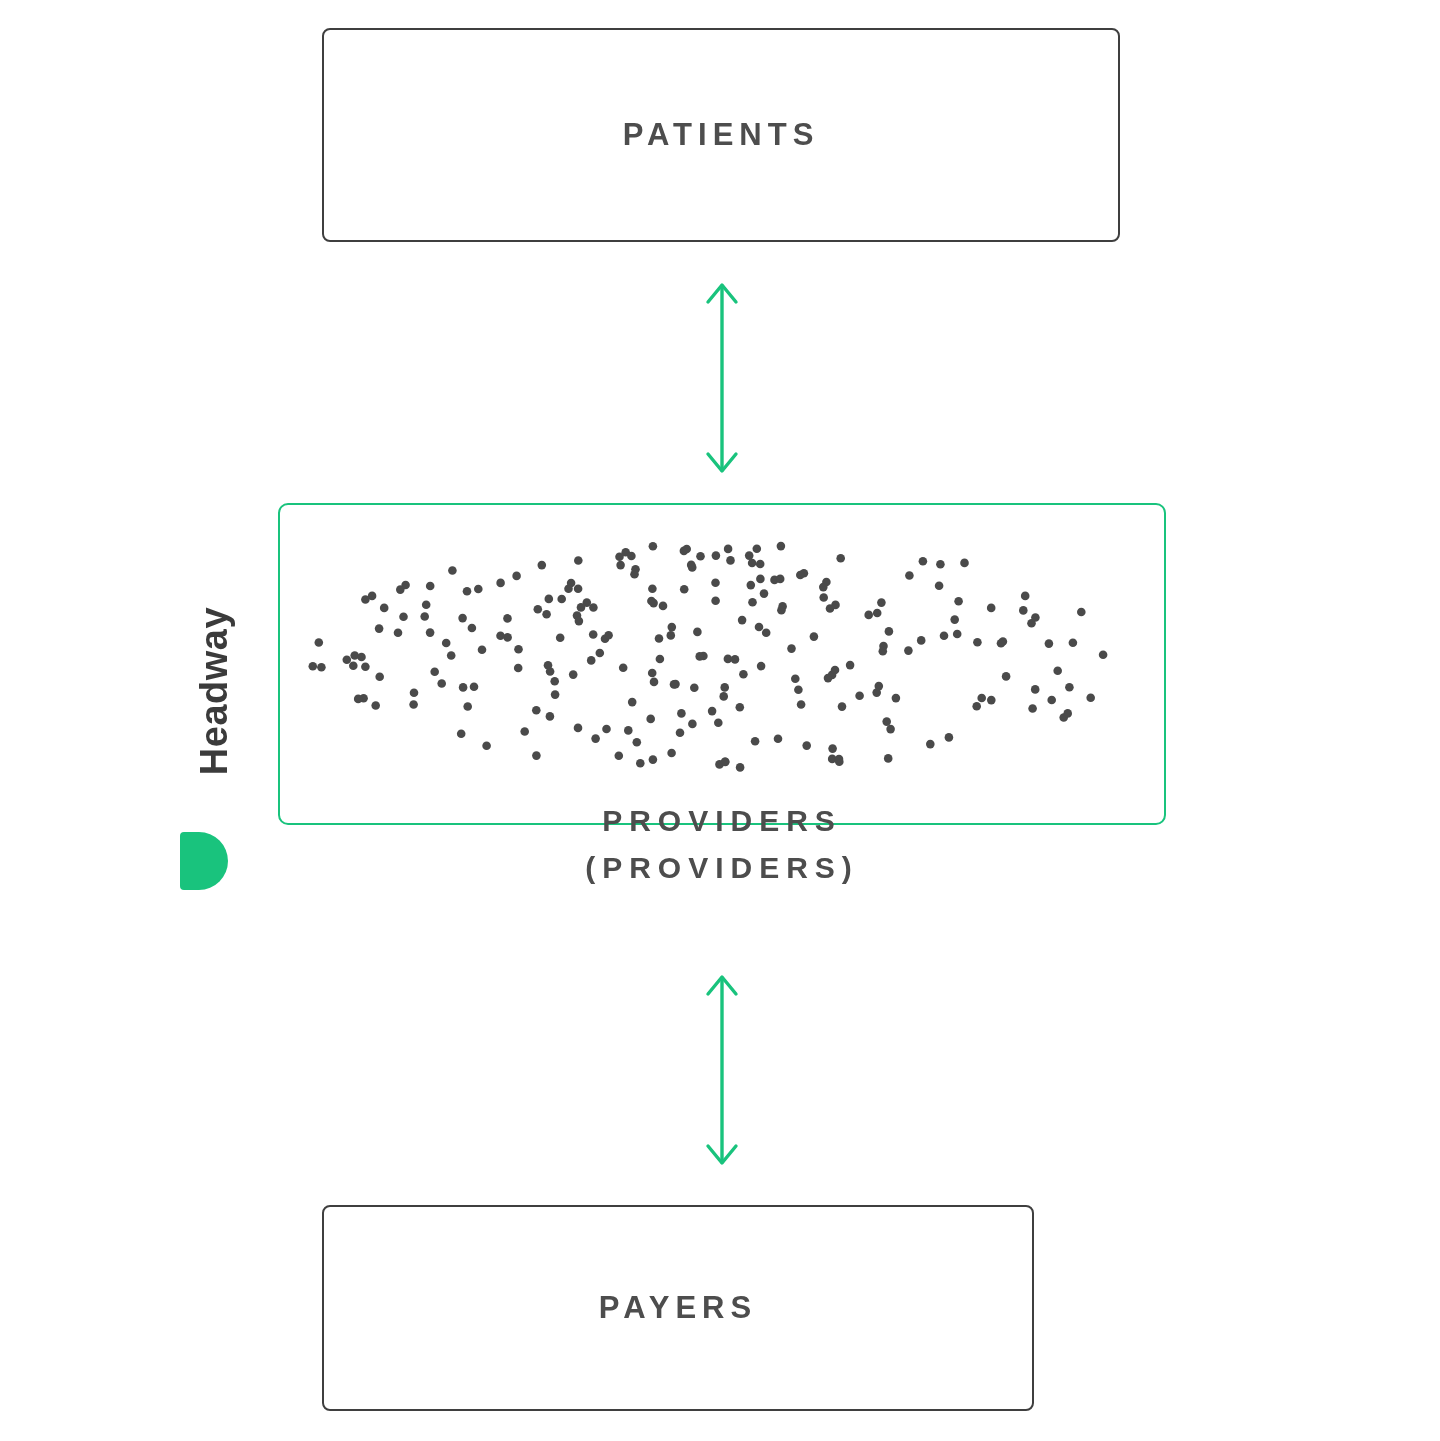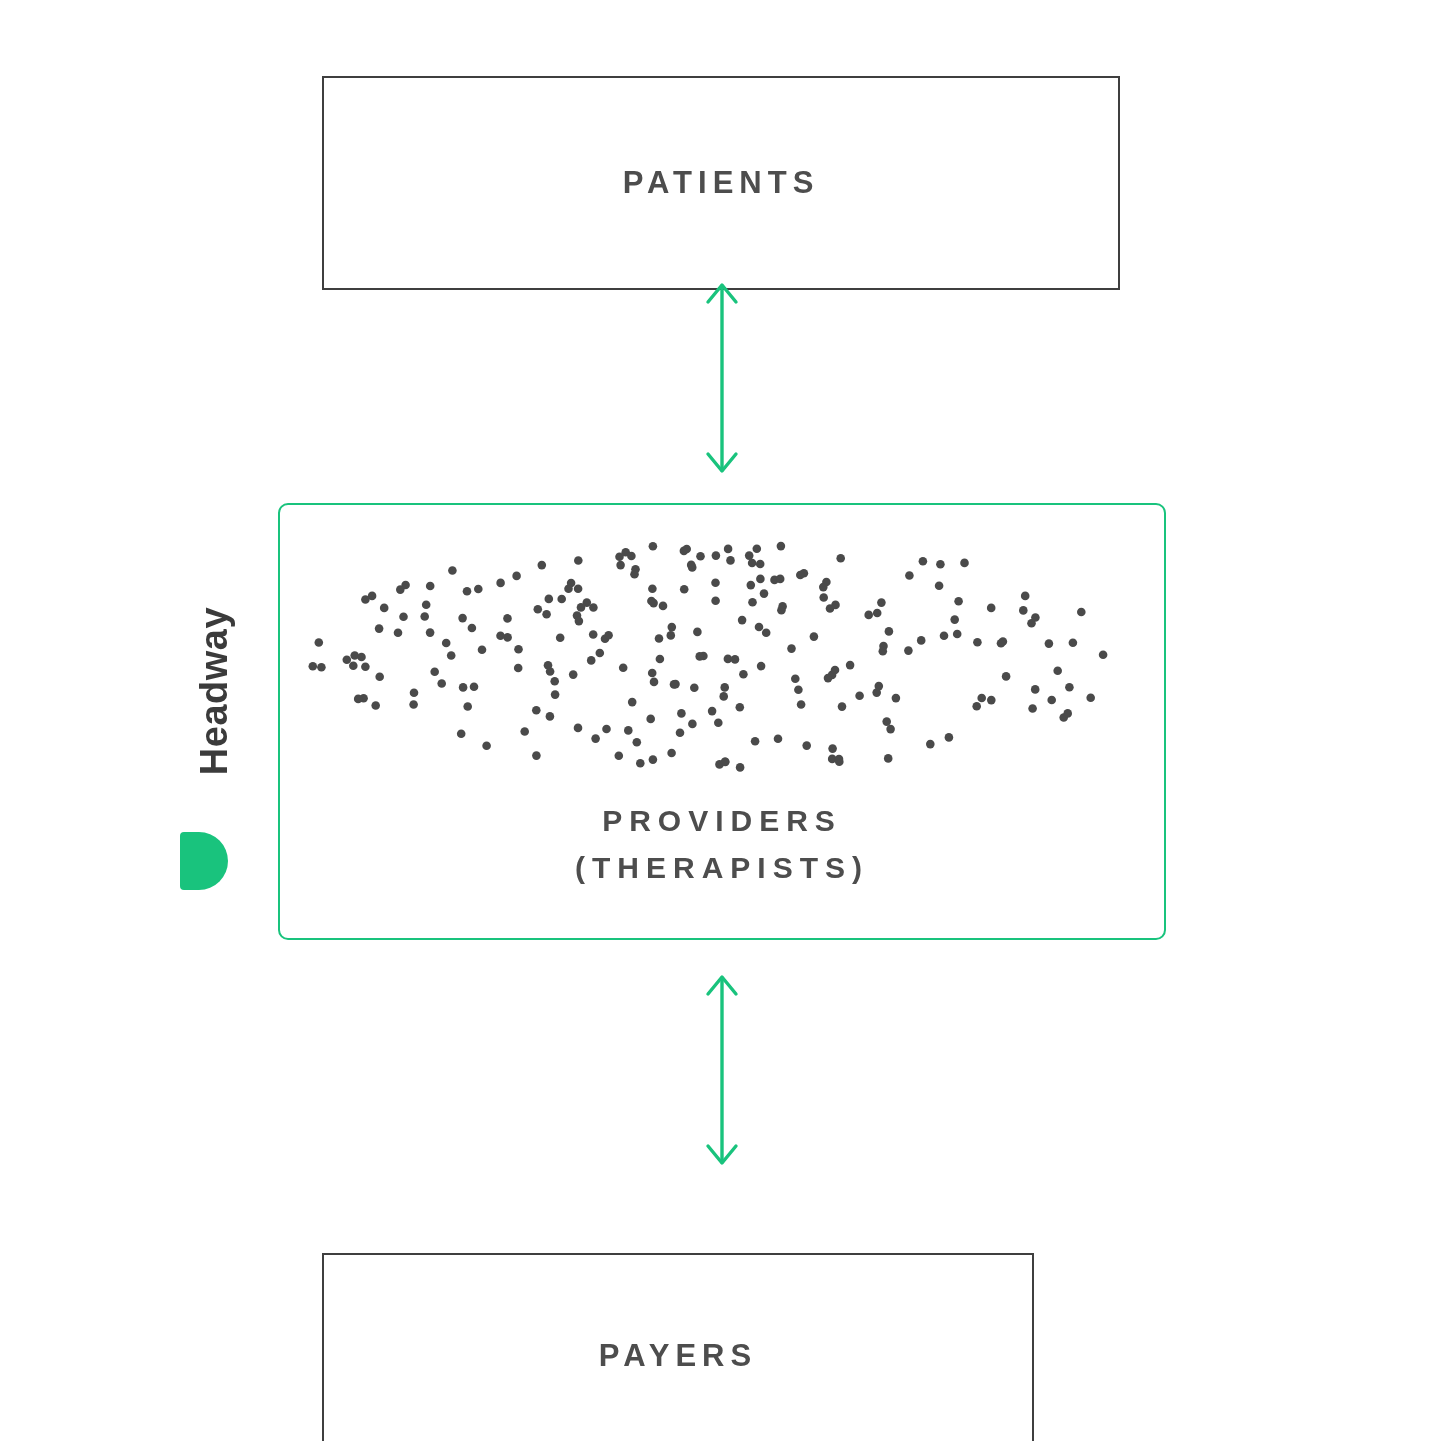--- a/index.html
+++ b/index.html
@@ -24,38 +24,37 @@
   .box {
     position: absolute;
     background: #ffffff;
     box-sizing: border-box;
     display: flex;
     align-items: center;
     justify-content: center;
   }
   .box-dark {
     border: 2px solid var(--dark-border);
-    border-radius: 0;
-    margin-top: 48px;
+    border-radius: 8px;
   }
   .box-green {
     border: 2px solid var(--green);
     border-radius: 10px;
   }
   .box-label {
     color: var(--text);
     font-weight: 700;
     font-size: 31px;
     letter-spacing: 6px;
     text-align: center;
   }
   #patients-box { left: 322px; top: 28px; width: 798px; height: 214px; }
   #payers-box   { left: 322px; top: 1205px; width: 712px; height: 206px; }
   #providers-box {
-    left: 278px; top: 503px; width: 888px; height: 437px;
+    left: 278px; top: 503px; width: 888px; height: 322px;
     display: block;
   }
   #provider-dots {
     position: absolute;
     left: 0;
     top: 26px;
     width: 884px;
     height: 252px;
   }
   .providers-label {
@@ -356,21 +355,21 @@
         <circle cx="38.8" cy="111.5" r="4.3" fill="#4a4a4a"></circle>
         <circle cx="502.6" cy="75.4" r="4.3" fill="#4a4a4a"></circle>
         <circle cx="435.5" cy="51.7" r="4.3" fill="#4a4a4a"></circle>
         <circle cx="293.2" cy="143.6" r="4.3" fill="#4a4a4a"></circle>
         <circle cx="777.7" cy="139.7" r="4.3" fill="#4a4a4a"></circle>
         <circle cx="81.5" cy="126.0" r="4.3" fill="#4a4a4a"></circle>
         <circle cx="455.0" cy="128.4" r="4.3" fill="#4a4a4a"></circle>
       </svg>
     <div class="providers-label">
       <div>PROVIDERS</div>
-      <div>(THERAPISTS)</div>
+      <div>(PROVIDERS)</div>
     </div>
   </div>
 
   <div class="arrow" id="arrow-bottom">
     <svg viewBox="0 0 44 196" aria-hidden="true">
       <line x1="22" y1="6" x2="22" y2="190"></line>
       <polyline points="8,22 22,5 36,22"></polyline>
       <polyline points="8,174 22,191 36,174"></polyline>
     </svg>
   </div>

